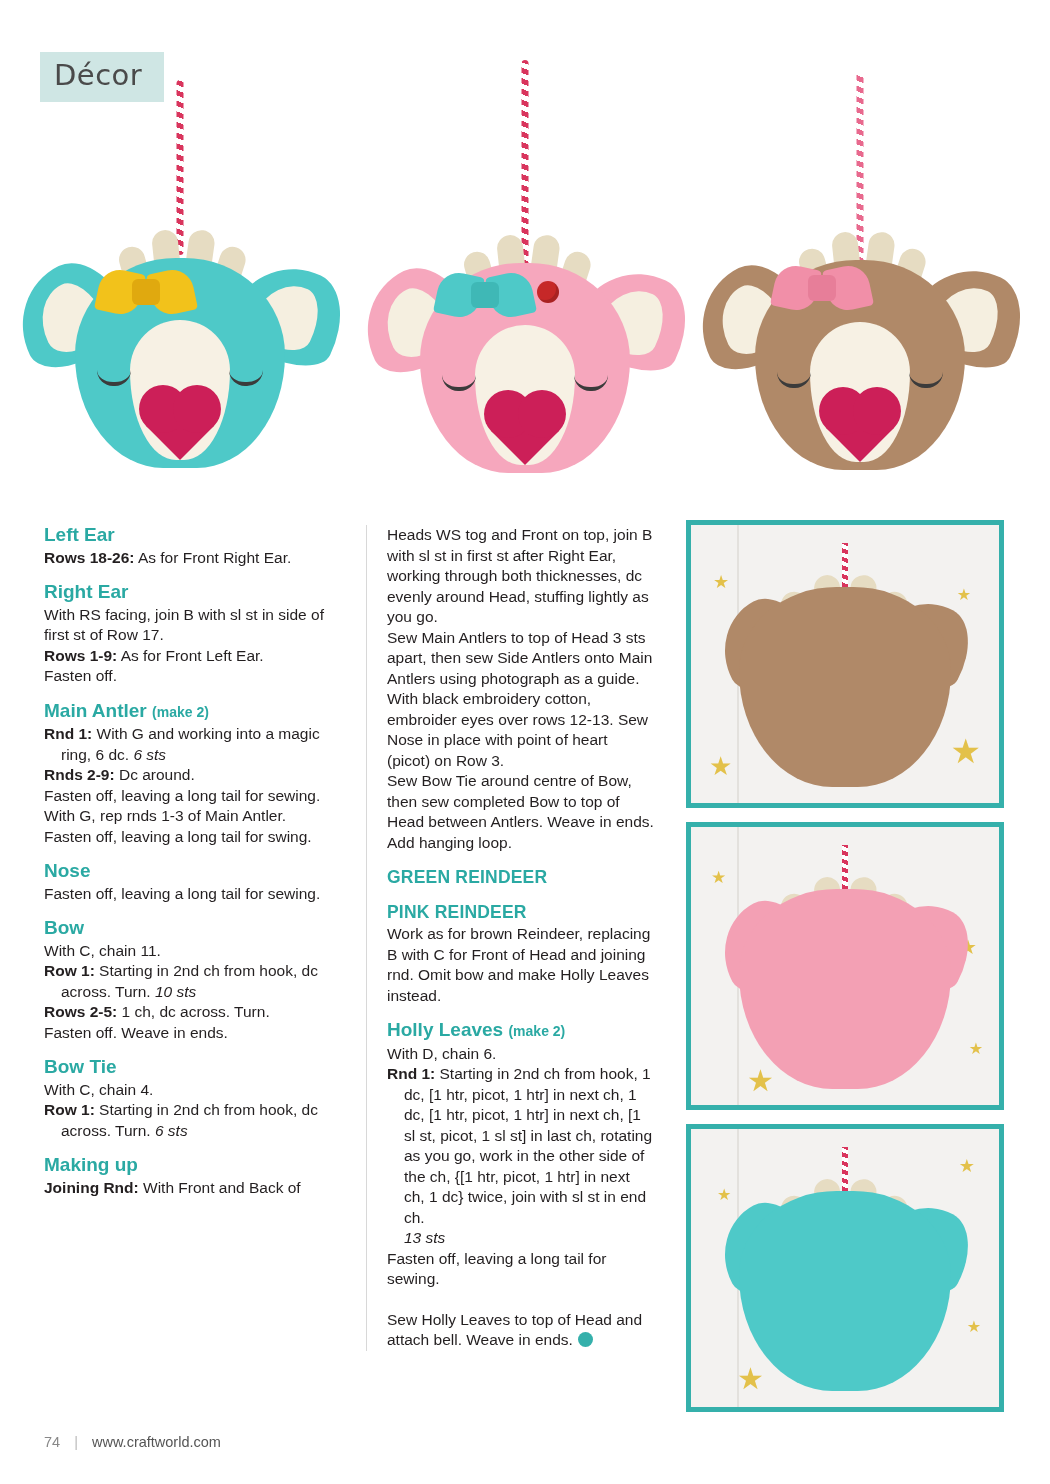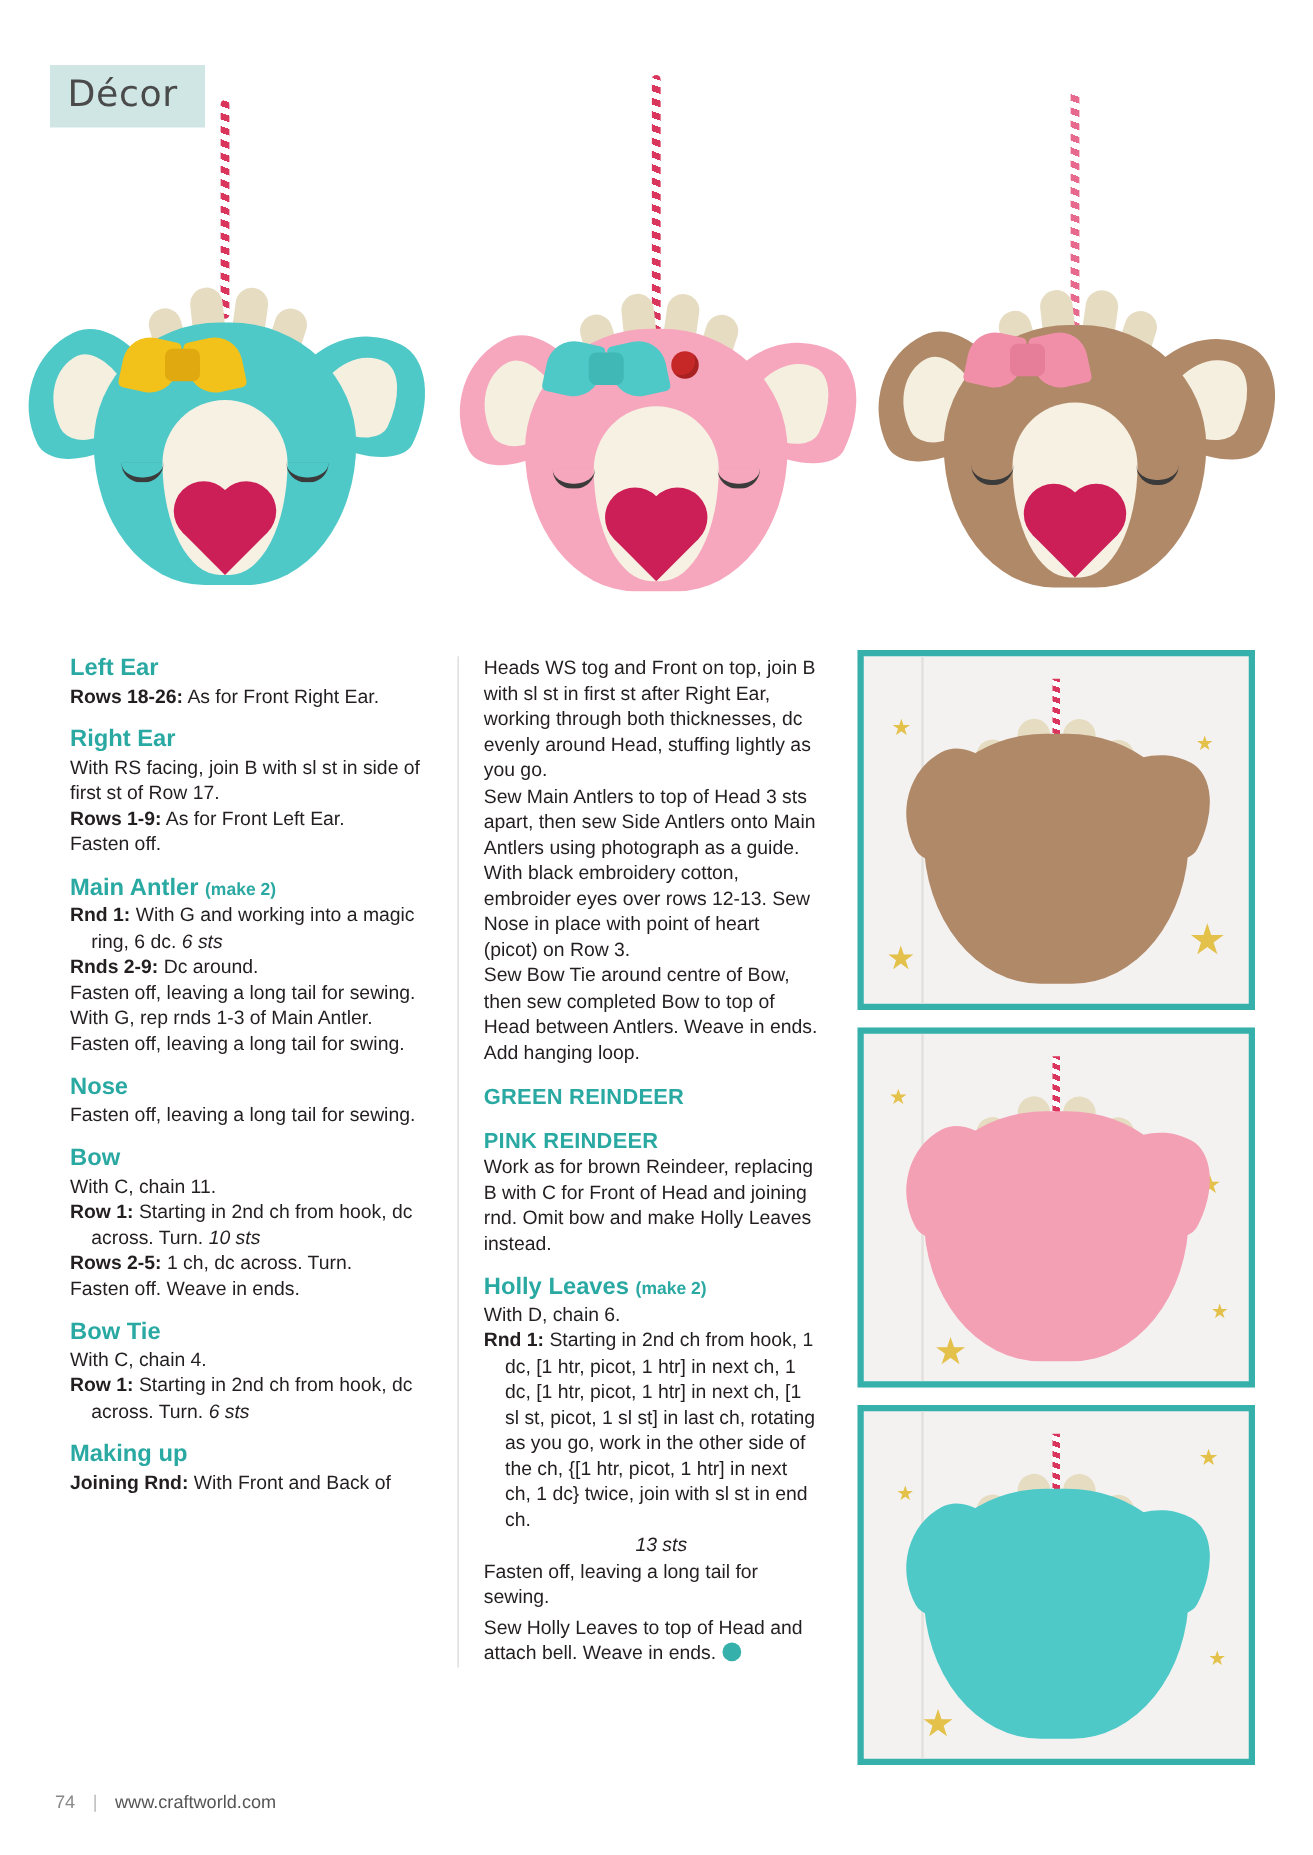--- a/index.html
+++ b/index.html
@@ -120,35 +120,35 @@
 
   .bell { position:absolute; width:22px; height:22px; border-radius:50%; background:#c62828; box-shadow: inset -3px -3px 0 rgba(0,0,0,.15); }
 
   
   .col {
     position: absolute;
     top: 525px;
     font-size: 15.5px;
     line-height: 20.5px;
   }
-  .col.c1 { left: 56px;  width: 292px; }
+  .col.c1 { left: 44px;  width: 292px; }
   .col.c2 { left: 366px; width: 288px; border-left: 1px solid #d8d8d8; padding-left: 20px; }
 
   .sec-head {
     color: #2aa9a3;
     font-weight: bold;
     font-size: 19px;
     margin: 14px 0 2px 0;
   }
   .sec-head:first-child { margin-top: 0; }
   .sec-head .sub { font-size: 14px; }
   .sec-head.caps { font-size: 17.5px; letter-spacing: .2px; }
   p { margin: 0 0 0 0; }
   .ind { padding-left: 17px; text-indent: -17px; }
-  .ind2 { padding-left: 17px; text-align: center; }
+  .ind2 { padding-left: 17px; }
   b { font-weight: bold; }
   i { font-style: italic; }
 
   
   .photo-col { position: absolute; left: 686px; top: 520px; width: 320px; }
   .pframe {
     width: 318px; height: 288px;
     border: 5px solid #35b0ab;
     background: #f3f2f0;
     position: relative;
@@ -328,21 +328,21 @@
   <p>Work as for brown Reindeer, replacing B with C for Front of Head and joining rnd. Omit bow and make Holly Leaves instead.</p>
 
   <div class="sec-head">
     <span>Holly Leaves</span>
     <span class="sub">(make 2)</span>
   </div>
   <p>With D, chain 6.</p>
   <p class="ind"><b>Rnd 1:</b><span> Starting in 2nd ch from hook, 1 dc, [1 htr, picot, 1 htr] in next ch, 1 dc, [1 htr, picot, 1 htr] in next ch, [1 sl st, picot, 1 sl st] in last ch, rotating as you go, work in the other side of the ch, {[1 htr, picot, 1 htr] in next ch, 1 dc} twice, join with sl st in end ch.</span></p>
   <p class="ind2"><i>13 sts</i></p>
   <p>Fasten off, leaving a long tail for sewing.</p>
-  <p style="margin-top:4px;"><span>Sew Holly Leaves to top of Head and attach bell. Weave in ends.</span><span class="endmark"></span></p>
+  <p style="margin-top:20px;"><span>Sew Holly Leaves to top of Head and attach bell. Weave in ends.</span><span class="endmark"></span></p>
 </div>
 
 <div class="photo-col">
 
   <div class="pframe">
     <div class="wallline"></div>
     <div class="star" style="left:22px; top:46px; font-size:18px;">★</div>
     <div class="star" style="left:18px; top:226px;">★</div>
     <div class="star" style="right:28px; top:60px; font-size:16px;">★</div>
     <div class="star" style="right:18px; top:206px; font-size:34px;">★</div>

